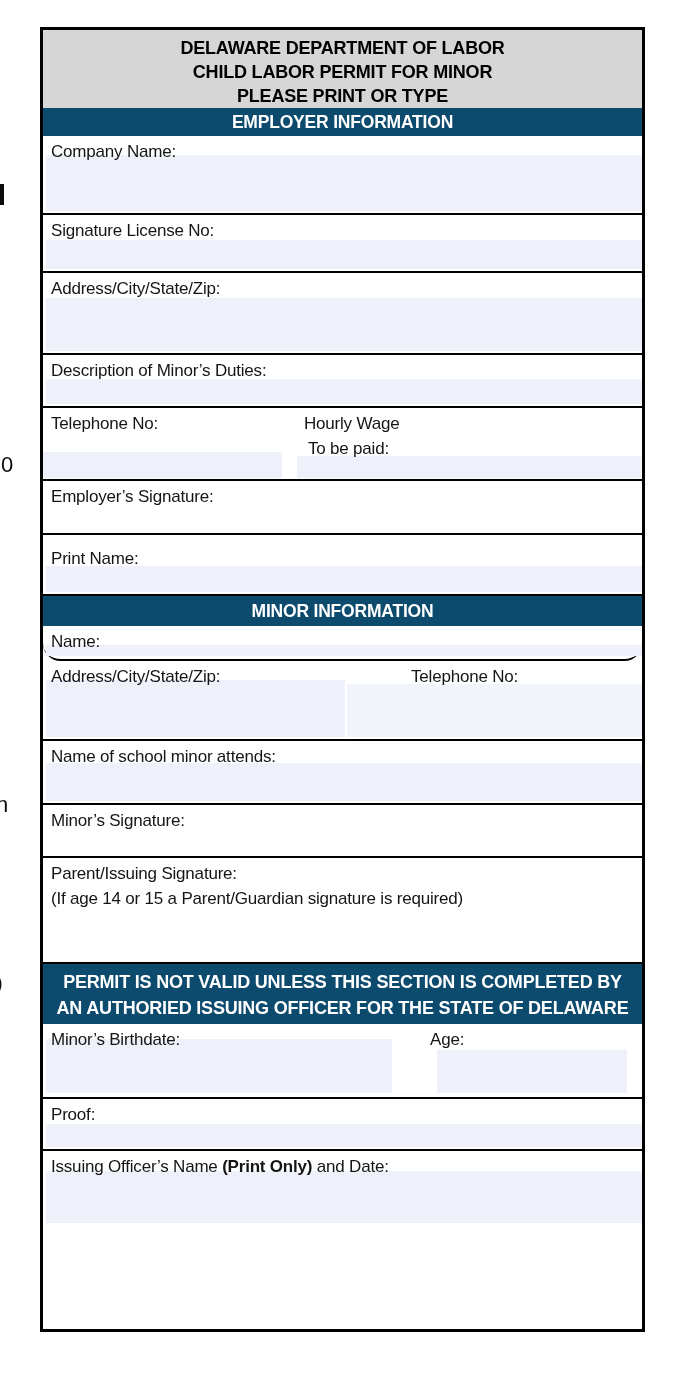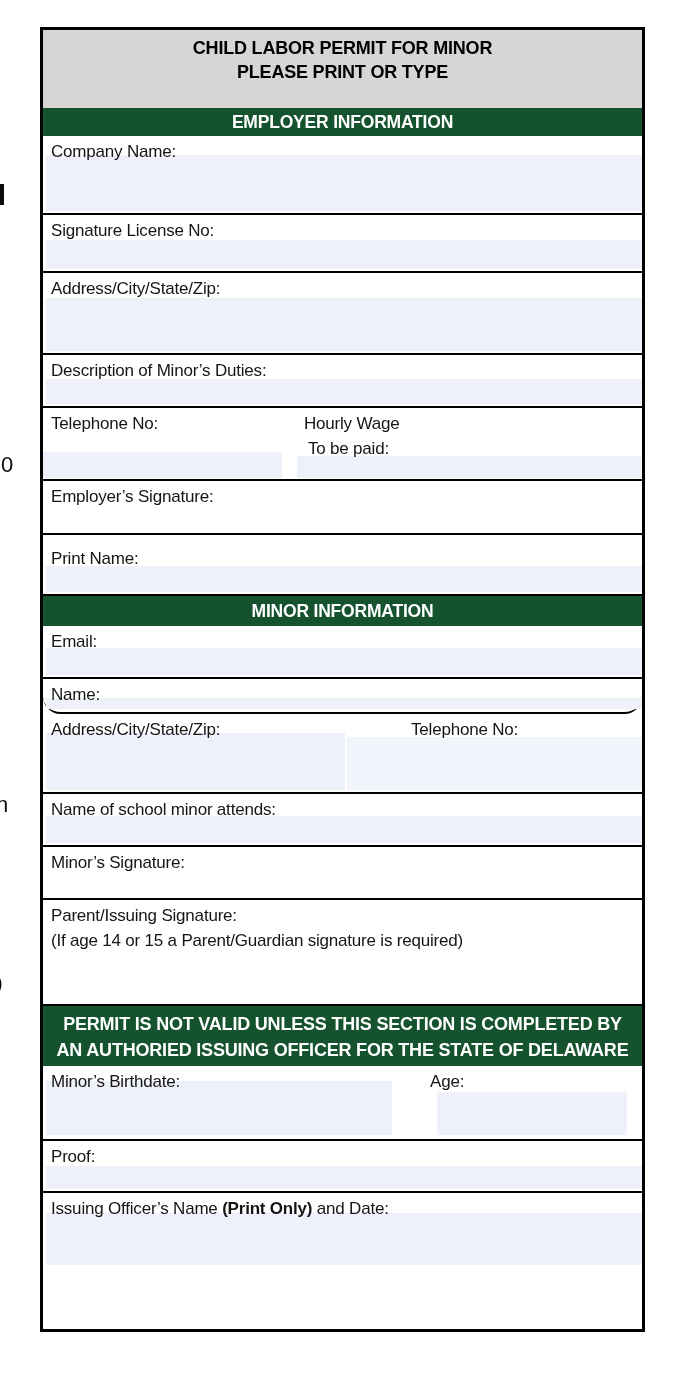--- a/index.html
+++ b/index.html
@@ -24,21 +24,21 @@
     position:absolute; top:5px; left:8px; white-space:nowrap; z-index:2;
     color:#151515;
   }
   .lbl2 { position:absolute; white-space:nowrap; z-index:2; color:#151515; }
   .hdr {
     height:78px; background:#d6d6d6; border-bottom:0;
     text-align:center; font-weight:bold; font-size:18px;
     padding-top:6px; line-height:24px; color:#000000;
   }
   .bar {
-    background:#14532d; color:#ffffff; text-align:center;
+    background:#0c4a6e; color:#ffffff; text-align:center;
     font-weight:bold; font-size:17.5px; border-bottom:0;
   }
   .field {
     position:absolute; background:#eef1fa; z-index:1;
   }
   .frag {
     position:absolute; overflow:hidden; color:#0c0c0c; z-index:3;
     font-size:22px; font-family:"Liberation Sans", sans-serif;
   }
   .fragbar { position:absolute; background:#0c0c0c; z-index:3; }
@@ -56,20 +56,21 @@
   <div class="frag" style="left:0;top:792px;width:13px;height:28px;">
     <span style="position:relative;left:-4px;">n</span>
   </div>
   <div class="frag" style="left:0;top:972px;width:8px;height:26px;font-size:20px;">
     <span style="position:relative;left:-4px;">)</span>
   </div>
 
   <div class="form">
 
     <div class="row hdr">
+      <div>DELAWARE DEPARTMENT OF LABOR</div>
       <div>CHILD LABOR PERMIT FOR MINOR</div>
       <div>PLEASE PRINT OR TYPE</div>
     </div>
 
     <div class="row bar" style="height:28px;line-height:28px;">
       <span>EMPLOYER INFORMATION</span>
     </div>
 
     <div class="row" style="height:79px;">
       <span class="lbl">Company Name:</span>
@@ -105,38 +106,34 @@
 
     <div class="row" style="height:53px;margin-top:8px;">
       <span class="lbl">Print Name:</span>
       <div class="field" style="left:3px;right:0;top:23px;bottom:2px;"></div>
     </div>
 
     <div class="row bar" style="height:30px;line-height:30px;">
       <span>MINOR INFORMATION</span>
     </div>
 
-    <div class="row" style="height:53px;">
-      <span class="lbl">Email:</span>
-      <div class="field" style="left:3px;right:0;top:22px;bottom:2px;"></div>
-    </div>
 
     <div class="row" style="height:35px;border-radius:19px;">
       <span class="lbl">Name:</span>
       <div class="field" style="left:3px;right:0;top:19px;bottom:3px;"></div>
     </div>
 
     <div class="row" style="height:80px;">
       <span class="lbl">Address/City/State/Zip:</span>
       <span class="lbl2" style="left:368px;top:5px;">Telephone No:</span>
       <div class="field" style="left:3px;width:299px;top:19px;bottom:2px;"></div>
       <div class="field" style="left:304px;right:0;top:23px;bottom:2px;background:#f2f4fb;"></div>
     </div>
 
-    <div class="row" style="height:53px;padding-left:12px;">
+    <div class="row" style="height:64px;padding-left:12px;">
       <span class="lbl">Name of school minor attends:</span>
       <div class="field" style="left:3px;right:0;top:22px;bottom:2px;"></div>
     </div>
 
     <div class="row" style="height:53px;">
       <span class="lbl">Minor’s Signature:</span>
     </div>
 
     <div class="row" style="height:106px;">
       <span class="lbl">Parent/Issuing Signature:</span>

